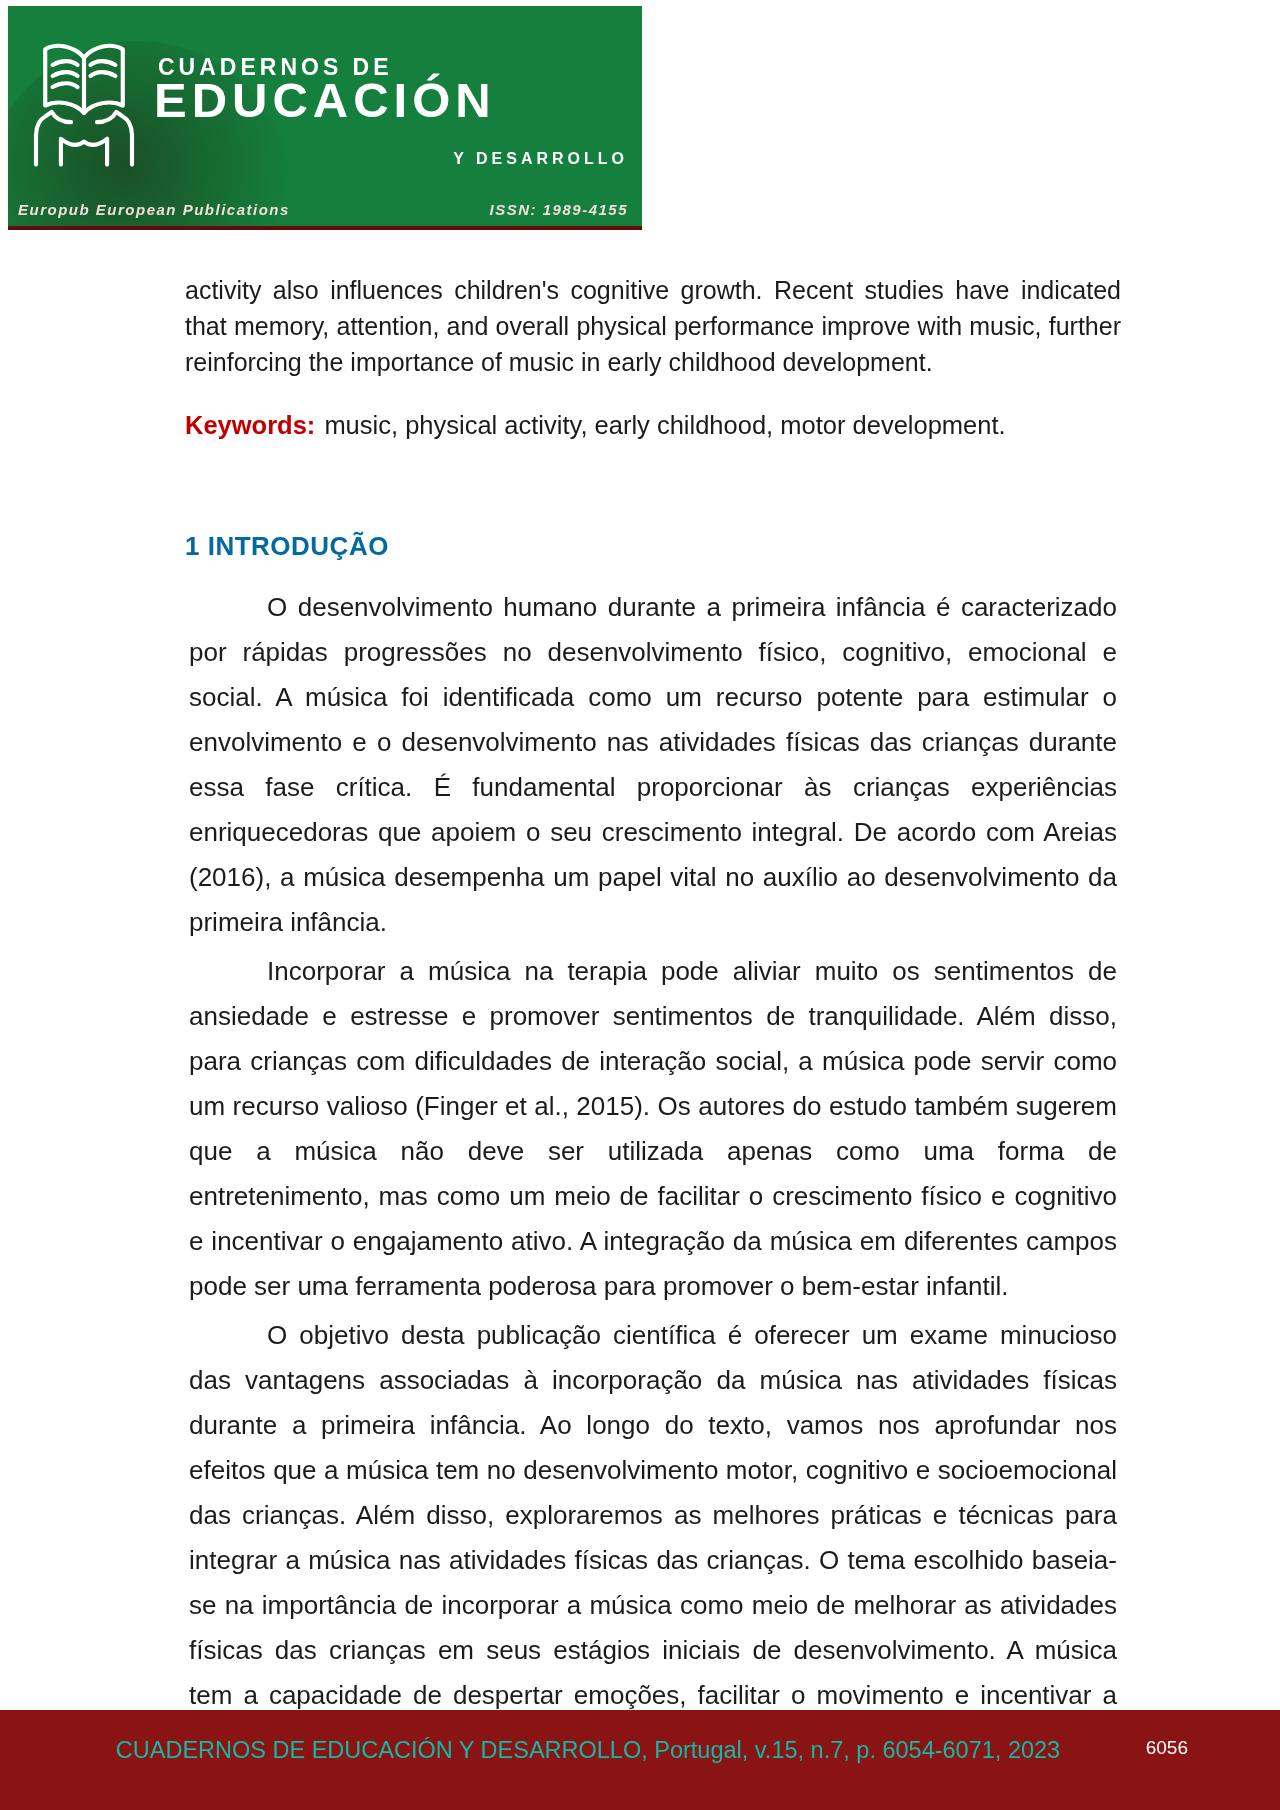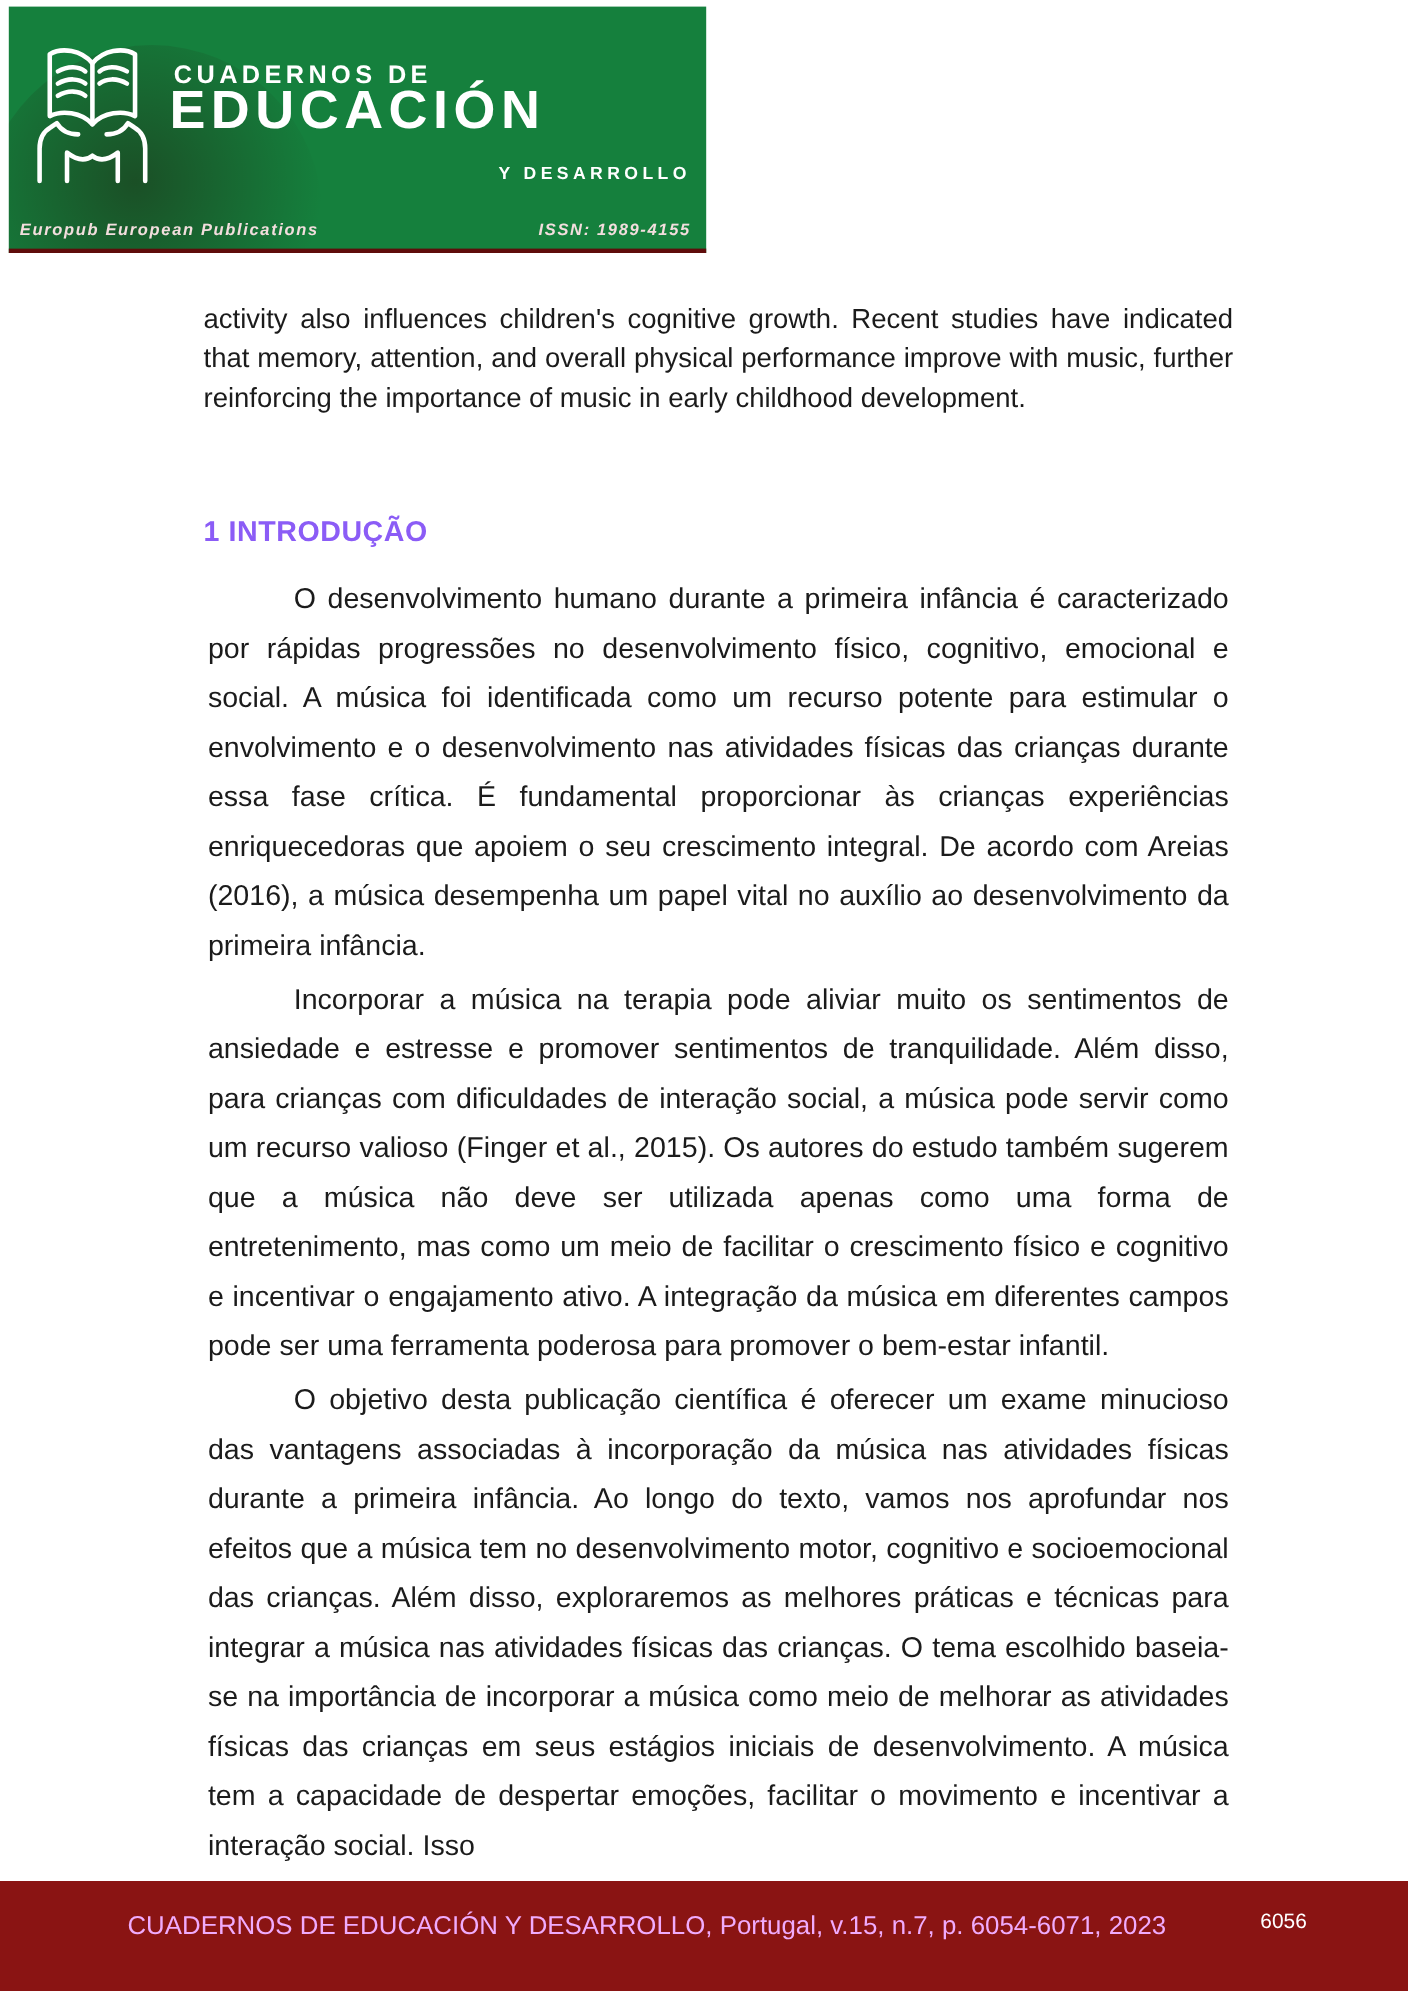--- a/index.html
+++ b/index.html
@@ -48,36 +48,36 @@
   .content { position:absolute; left:185px; top:226px; width:936px; }
   .abstract-text {
     margin:46px 0 4px 0; font-size:25px; line-height:36px;
     text-align:justify;
   }
   .keywords-line { margin:27px 0 0 0; font-size:25.5px; line-height:36px; }
   .keywords-label { color:#c00000; font-weight:bold; }
   .keywords-text { margin-left:9px; }
   .section-heading {
     margin:85px 0 0 0; font-size:26px; line-height:36px;
-    color:#8b5cf6; font-weight:bold; letter-spacing:0.5px;
+    color:#0369a1; font-weight:bold; letter-spacing:0.5px;
   }
   .intro-paragraph {
     margin:4px; font-size:26px; line-height:45px;
     text-align:justify; text-indent:78px;
   }
   .intro-paragraph.first { margin-top:21px; }
 
   
   .footer {
     position:absolute; left:0; bottom:0; width:1280px; height:100px;
     background:#8a1413;
   }
   .footer-journal {
     position:absolute; top:27px; left:0; width:1176px; text-align:center;
-    color:#f0abfc; font-size:23.5px; white-space:nowrap;
+    color:#14b8a6; font-size:23.5px; white-space:nowrap;
   }
   .footer-page-number {
     position:absolute; top:27px; right:92px;
     color:#ffffff; font-size:19px;
   }
 </style>
 </head>
 <body>
 
 <div class="page">
@@ -107,20 +107,23 @@
     <div class="header-bottom-row">
       <span class="publisher">Europub European Publications</span>
       <span class="issn">ISSN: 1989-4155</span>
     </div>
   </div>
 
   <div class="content">
 
     <p class="abstract-text">activity also influences children's cognitive growth. Recent studies have indicated that memory, attention, and overall physical performance improve with music, further reinforcing the importance of music in early childhood development.</p>
 
+    <p class="keywords-line">
+      <span class="keywords-label">Keywords:</span><span class="keywords-text">music, physical activity, early childhood, motor development.</span>
+    </p>
 
     <h2 class="section-heading">1 INTRODUÇÃO</h2>
 
     <p class="intro-paragraph first">O desenvolvimento humano durante a primeira infância é caracterizado por rápidas progressões no desenvolvimento físico, cognitivo, emocional e social.  A música foi identificada como um recurso potente para estimular o envolvimento e o desenvolvimento nas atividades físicas das crianças durante essa fase crítica.  É fundamental proporcionar às crianças experiências enriquecedoras que apoiem o seu crescimento integral.  De acordo com Areias (2016), a música desempenha um papel vital no auxílio ao desenvolvimento da primeira infância.</p>
     <p class="intro-paragraph">Incorporar a música na terapia pode aliviar muito os sentimentos de ansiedade e estresse e promover sentimentos de tranquilidade.  Além disso, para crianças com dificuldades de interação social, a música pode servir como um recurso valioso (Finger et al., 2015).  Os autores do estudo também sugerem que a música não deve ser utilizada apenas como uma forma de entretenimento, mas como um meio de facilitar o crescimento físico e cognitivo e incentivar o engajamento ativo.  A integração da música em diferentes campos pode ser uma ferramenta poderosa para promover o bem-estar infantil.</p>
     <p class="intro-paragraph">O objetivo desta publicação científica é oferecer um exame minucioso das vantagens associadas à incorporação da música nas atividades físicas durante a primeira infância.  Ao longo do texto, vamos nos aprofundar nos efeitos que a música tem no desenvolvimento motor, cognitivo e socioemocional das crianças.  Além disso, exploraremos as melhores práticas e técnicas para integrar a música nas atividades físicas das crianças.  O tema escolhido baseia-se na importância de incorporar a música como meio de melhorar as atividades físicas das crianças em seus estágios iniciais de desenvolvimento.  A música tem a capacidade de despertar emoções, facilitar o movimento e incentivar a interação social.  Isso</p>
 
   </div>
 
   <div class="footer">

